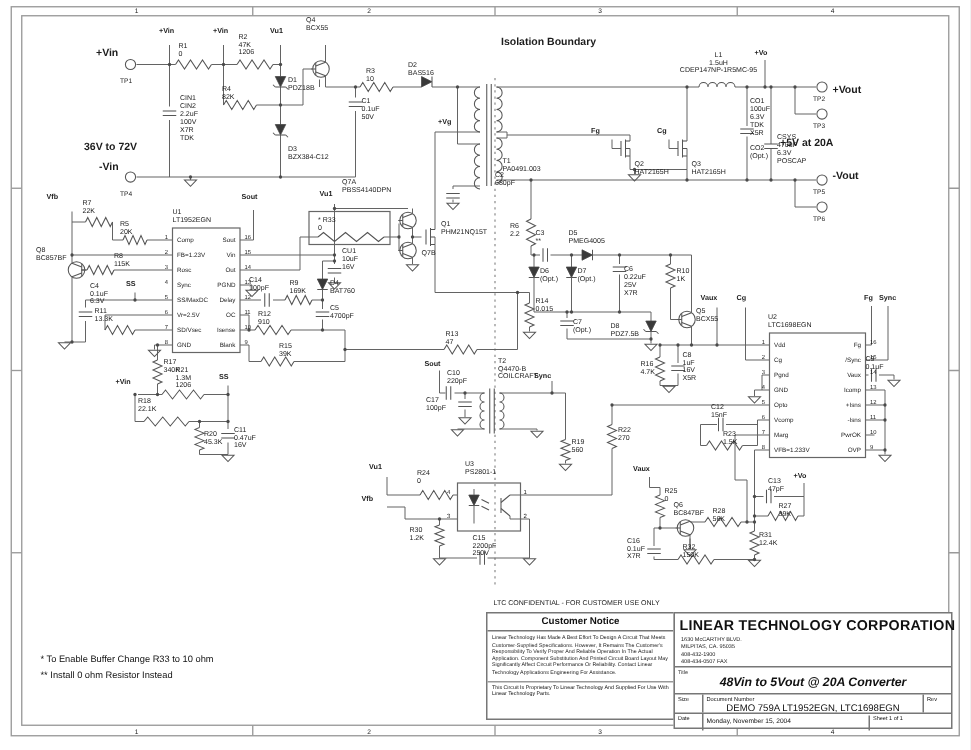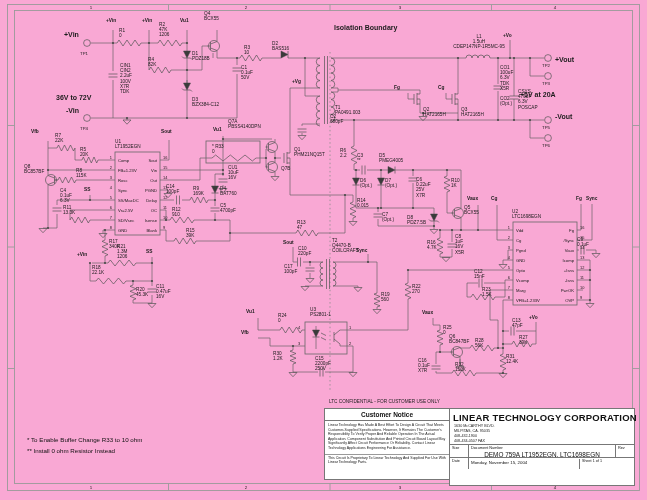--- a/index.html
+++ b/index.html
@@ -1,16 +1,16 @@
 <!DOCTYPE html>
 <html><head>
 <meta charset="utf-8">
 <style>
   html,body{margin:0;padding:0;background:#e8e8e8;font-family:"Liberation Sans",sans-serif;}
-  #page{position:relative;width:647px;height:500px;background:#f9a8d4;overflow:hidden;}
+  #page{position:relative;width:647px;height:500px;background:#ffffff;overflow:hidden;}
   svg{position:absolute;left:0;top:0;}
   svg text{fill:#1c1c1c;}
   .w{stroke:#5f5f5f;stroke-width:0.65;fill:none;}
   .sym{stroke:#555;stroke-width:0.7;fill:none;}
   .fillsym{stroke:#444;stroke-width:0.5;fill:#3a3a3a;}
   .boxr{stroke:#666;stroke-width:0.8;fill:none;}
   .brd{stroke:#9a9a9a;stroke-width:0.9;fill:none;}
   .iso{stroke:#8a8a8a;stroke-width:0.8;stroke-dasharray:1.5,2.6;fill:none;}
   .tb{position:absolute;color:#111;}
   .tb div{position:relative;}
@@ -771,20 +771,24 @@
 </div>
 
 <div class="tb" id="main-tb">
   <div class="company">LINEAR TECHNOLOGY CORPORATION</div>
   <div class="addr">
     <div>1630 McCARTHY BLVD.</div>
     <div>MILPITAS, CA. 95035</div>
     <div>408-432-1900</div>
     <div>408-434-0507 FAX</div>
   </div>
+  <div class="trow">
+    <div class="tl">Title</div>
+    <div class="ttl">48Vin to 5Vout @ 20A Converter</div>
+  </div>
   <div class="drow">
     <div class="cell" style="width:14px;">Size</div>
     <div class="cell doc">
       <span style="display:block;text-align:left;">Document Number</span>
       <span class="docv" style="display:block;">DEMO 759A  LT1952EGN, LTC1698EGN</span>
     </div>
     <div class="cell" style="width:14px;border-right:none;">Rev</div>
   </div>
   <div class="frow">
     <div class="cell" style="width:14px;">Date</div>

